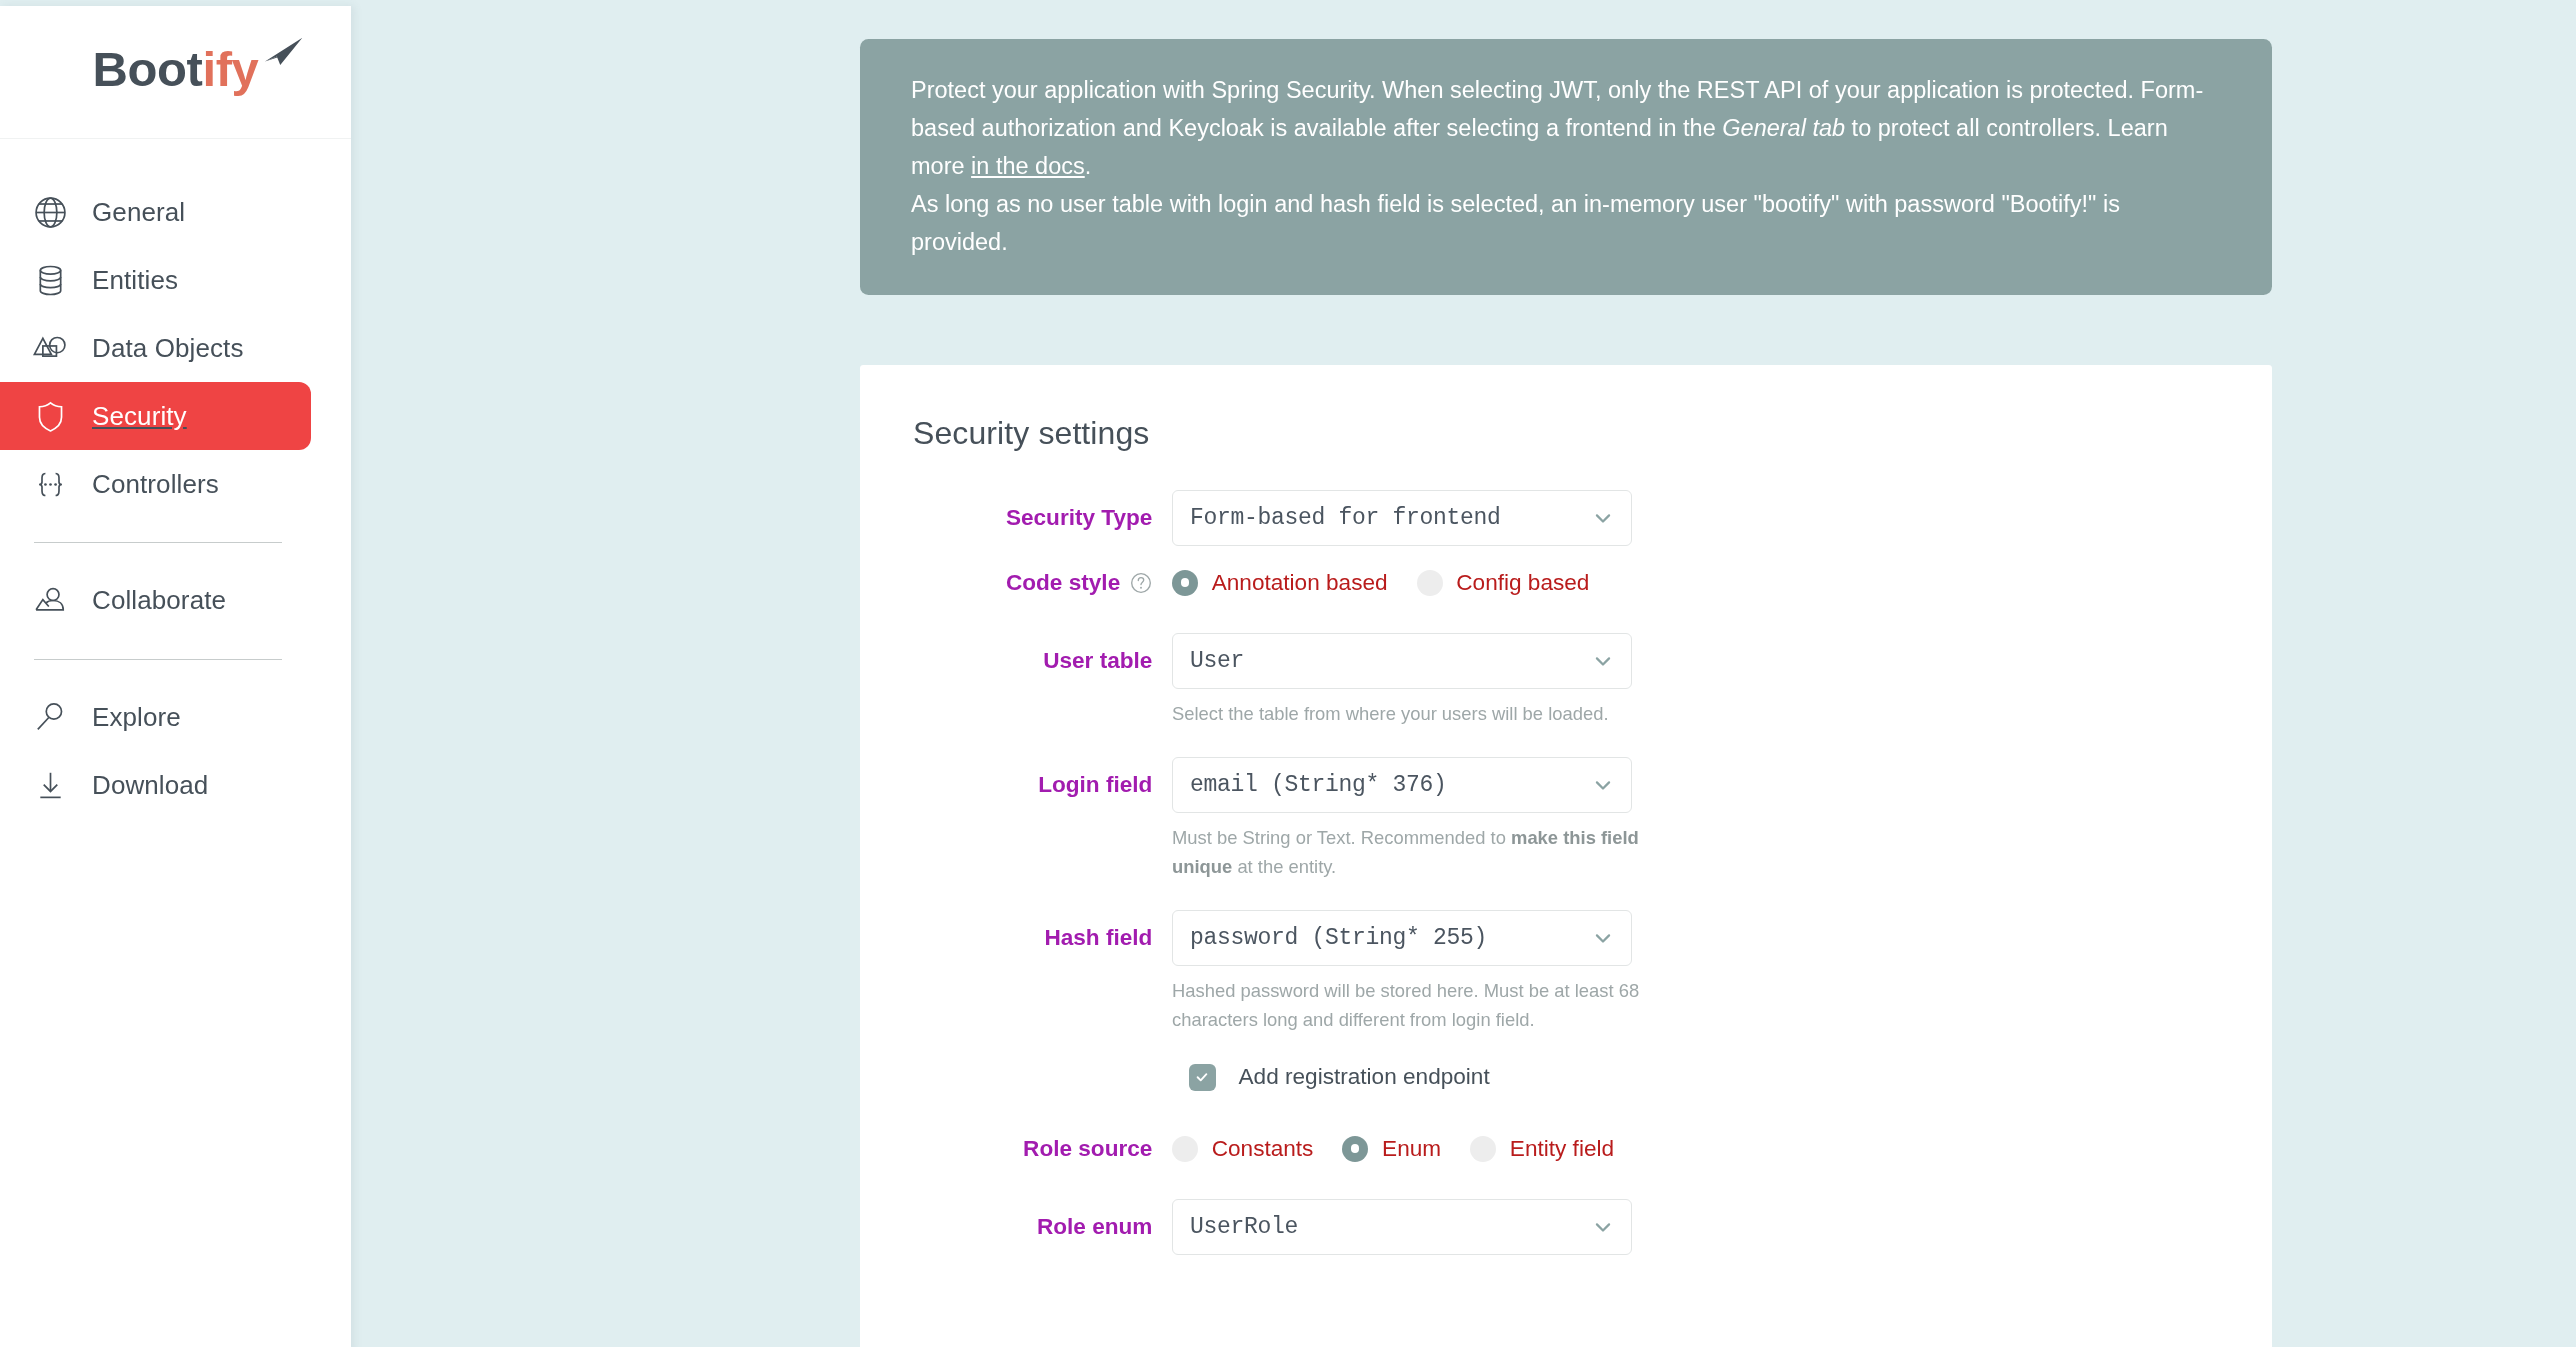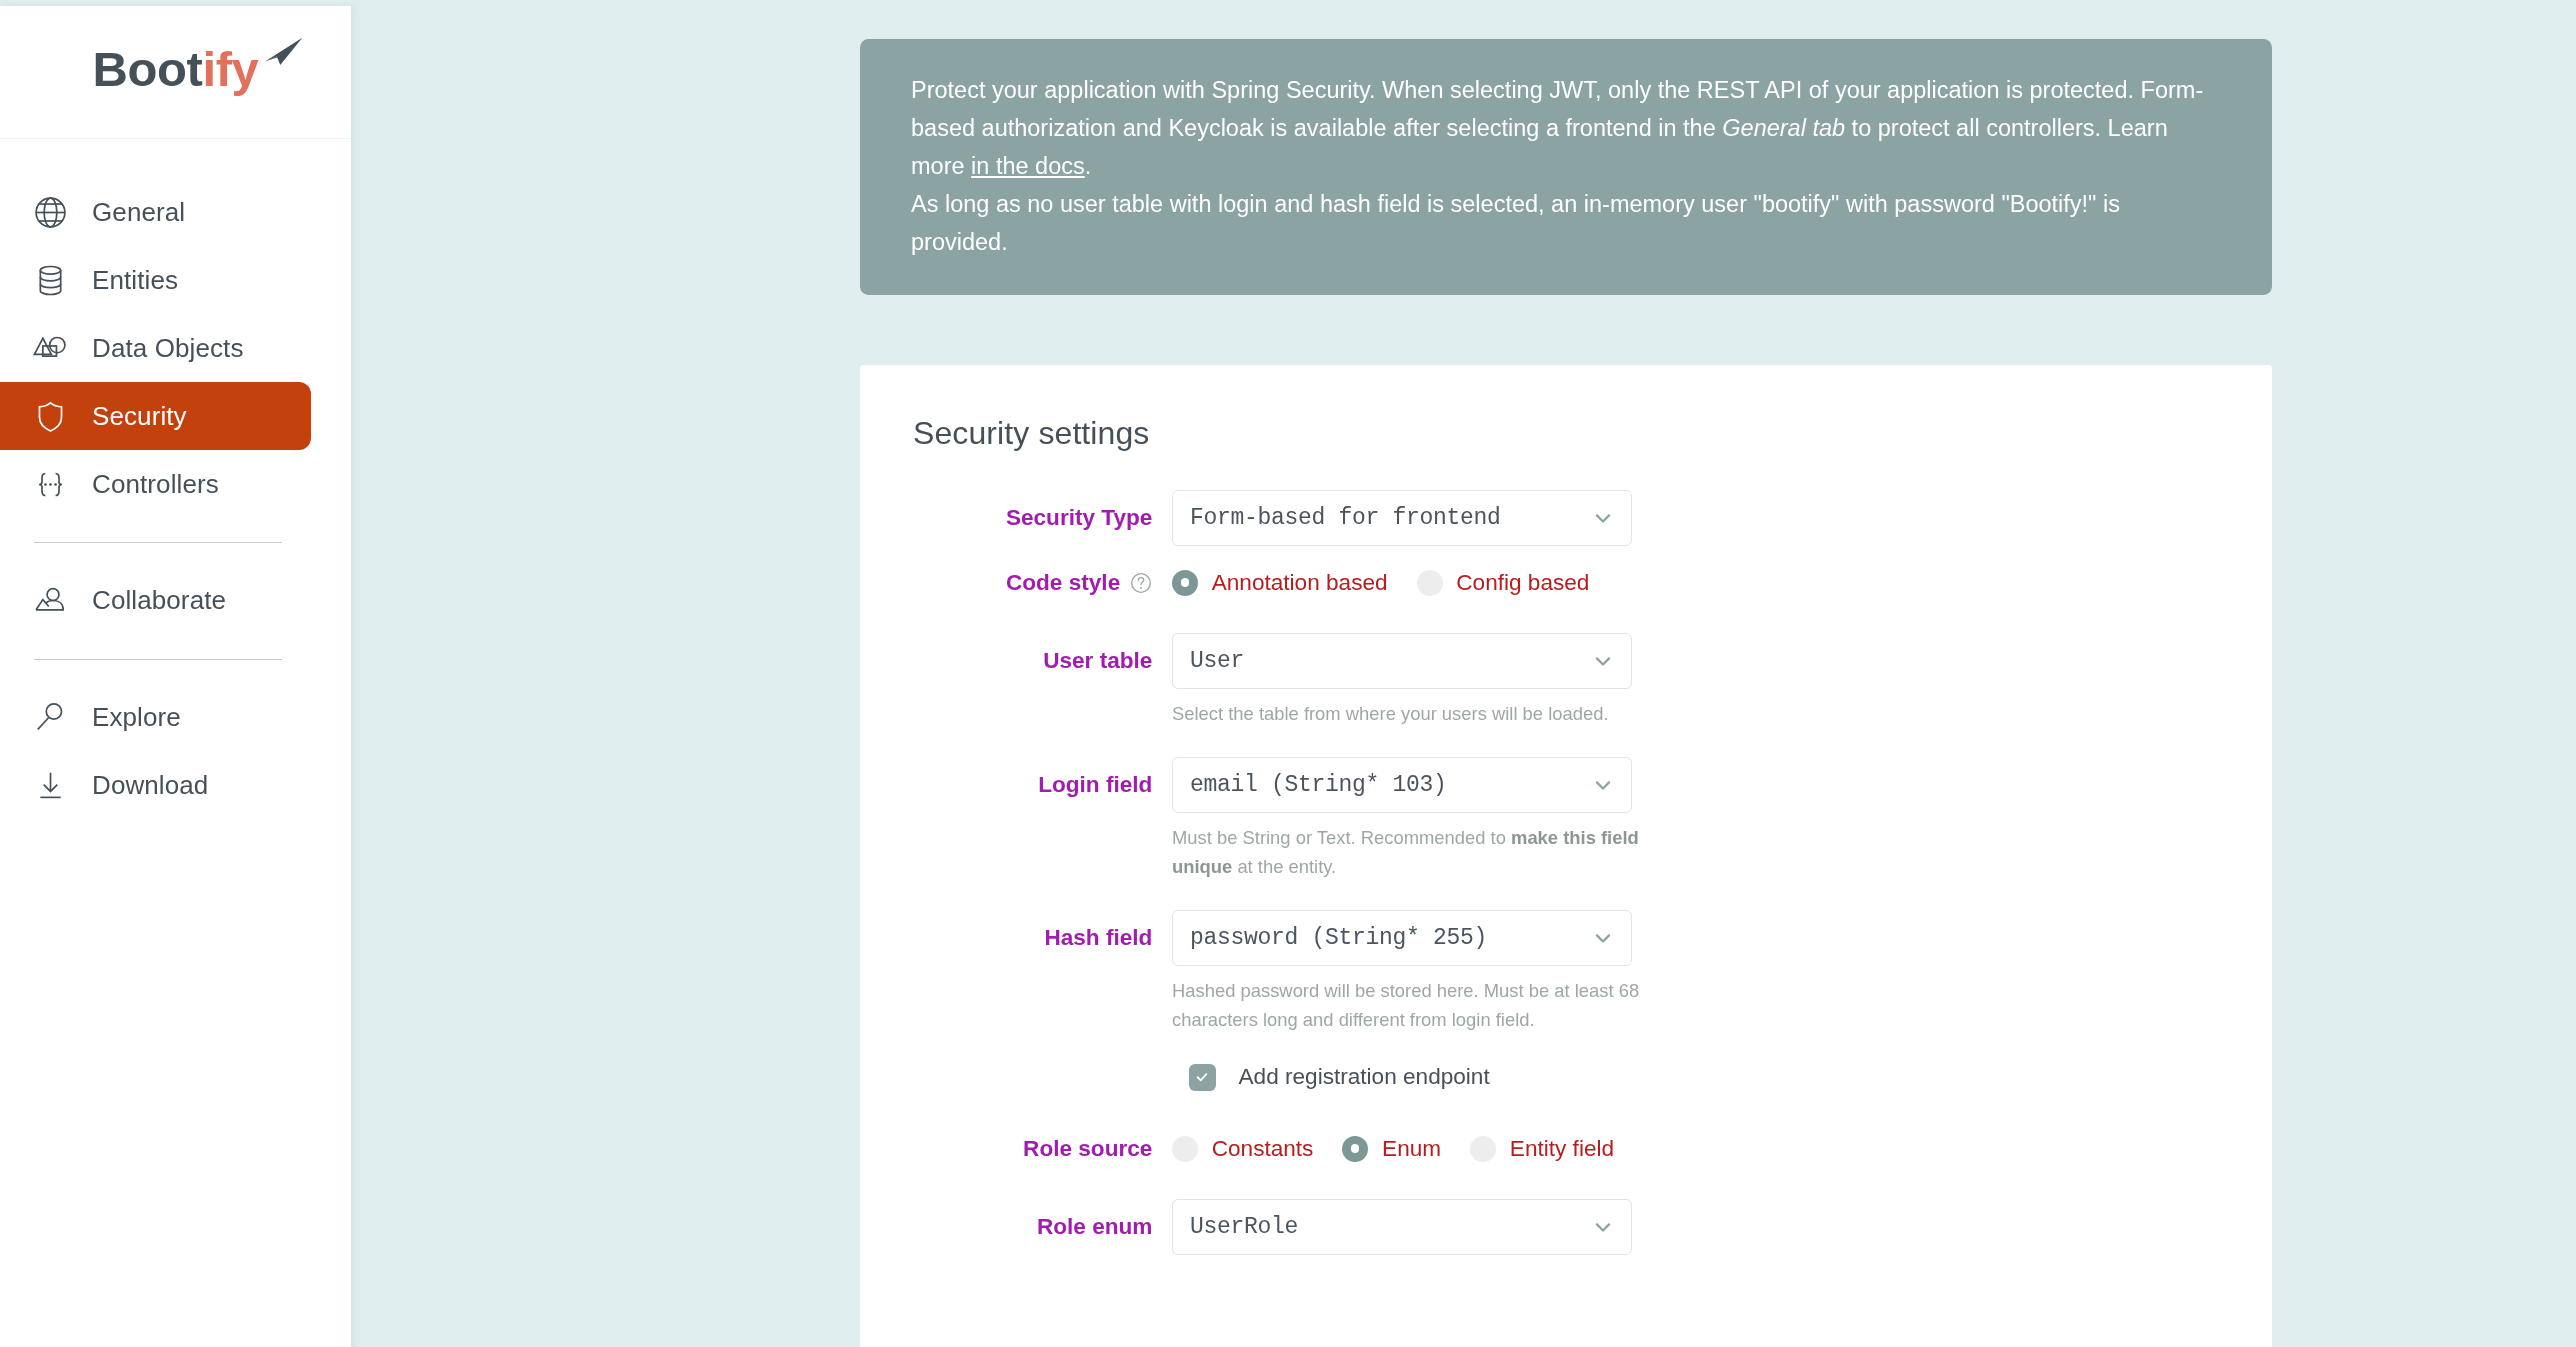--- a/index.html
+++ b/index.html
@@ -71,21 +71,21 @@
     display: flex;
     align-items: center;
     justify-content: center;
     margin-right: 22px;
   }
   .nav-item .nav-label {
     font-size: 26px;
     color: #465059;
     letter-spacing: 0.1px;
   }
-  .nav-item.active { background: #c2410c; }
+  .nav-item.active { background: #ef4444; text-decoration: underline; }
   .nav-item.active .nav-label { color: #ffffff; }
   .nav-item.active .nav-icon svg { stroke: #ffffff; }
 
   .nav-divider {
     height: 0.9px;
     background: #c7cccc;
     margin: 24px 0 24px 34px;
     width: 248px;
   }
 
@@ -433,21 +433,21 @@
         <div class="hint">Select the table from where your users will be loaded.</div>
       </div>
     </div>
 
     <div class="sp-34"></div>
 
     <div class="form-row">
       <div class="form-label">Login field</div>
       <div class="form-control">
         <div class="select-box">
-          <span class="select-value">email (String* 103)</span>
+          <span class="select-value">email (String* 376)</span>
           <svg class="chevron" viewBox="0 0 30 30" fill="none" stroke="#8ba3a3" stroke-width="2.6" stroke-linecap="round" stroke-linejoin="round">
               <path d="M8 12 L15 19 L22 12"></path>
             </svg>
         </div>
         <div class="hint"><span>Must be String or Text. Recommended to </span><b>make this field unique</b><span> at the entity.</span></div>
       </div>
     </div>
 
     <div class="sp-34"></div>
 

